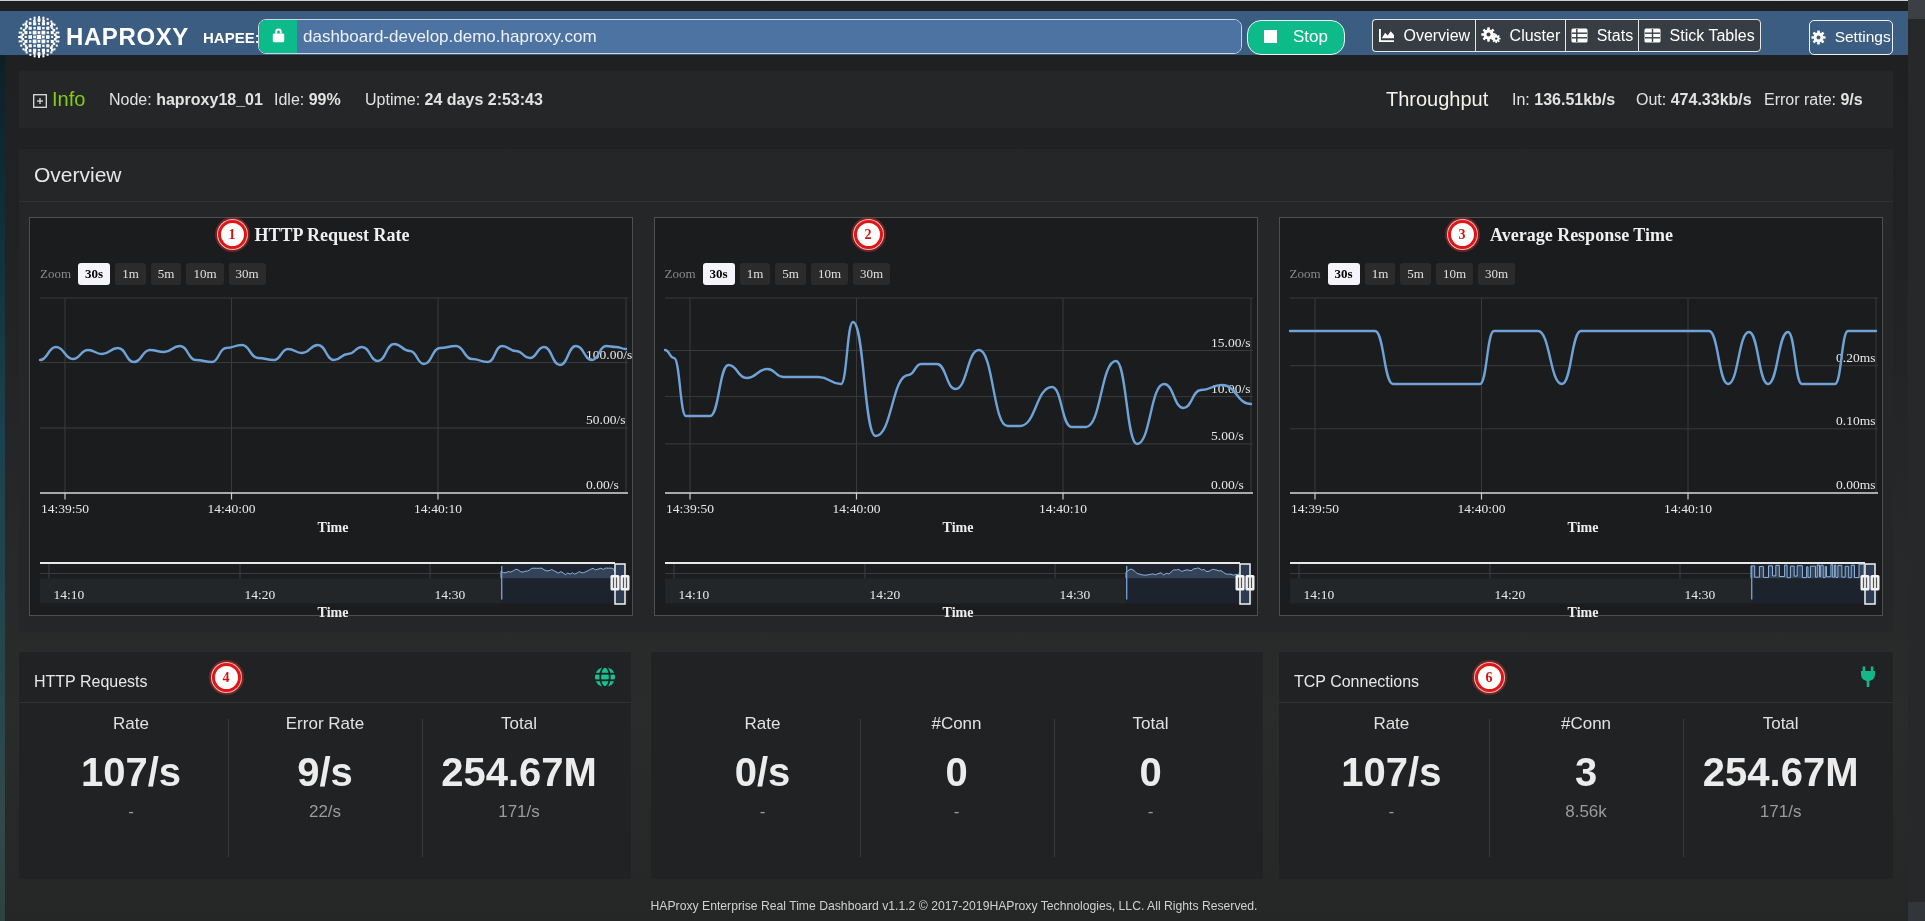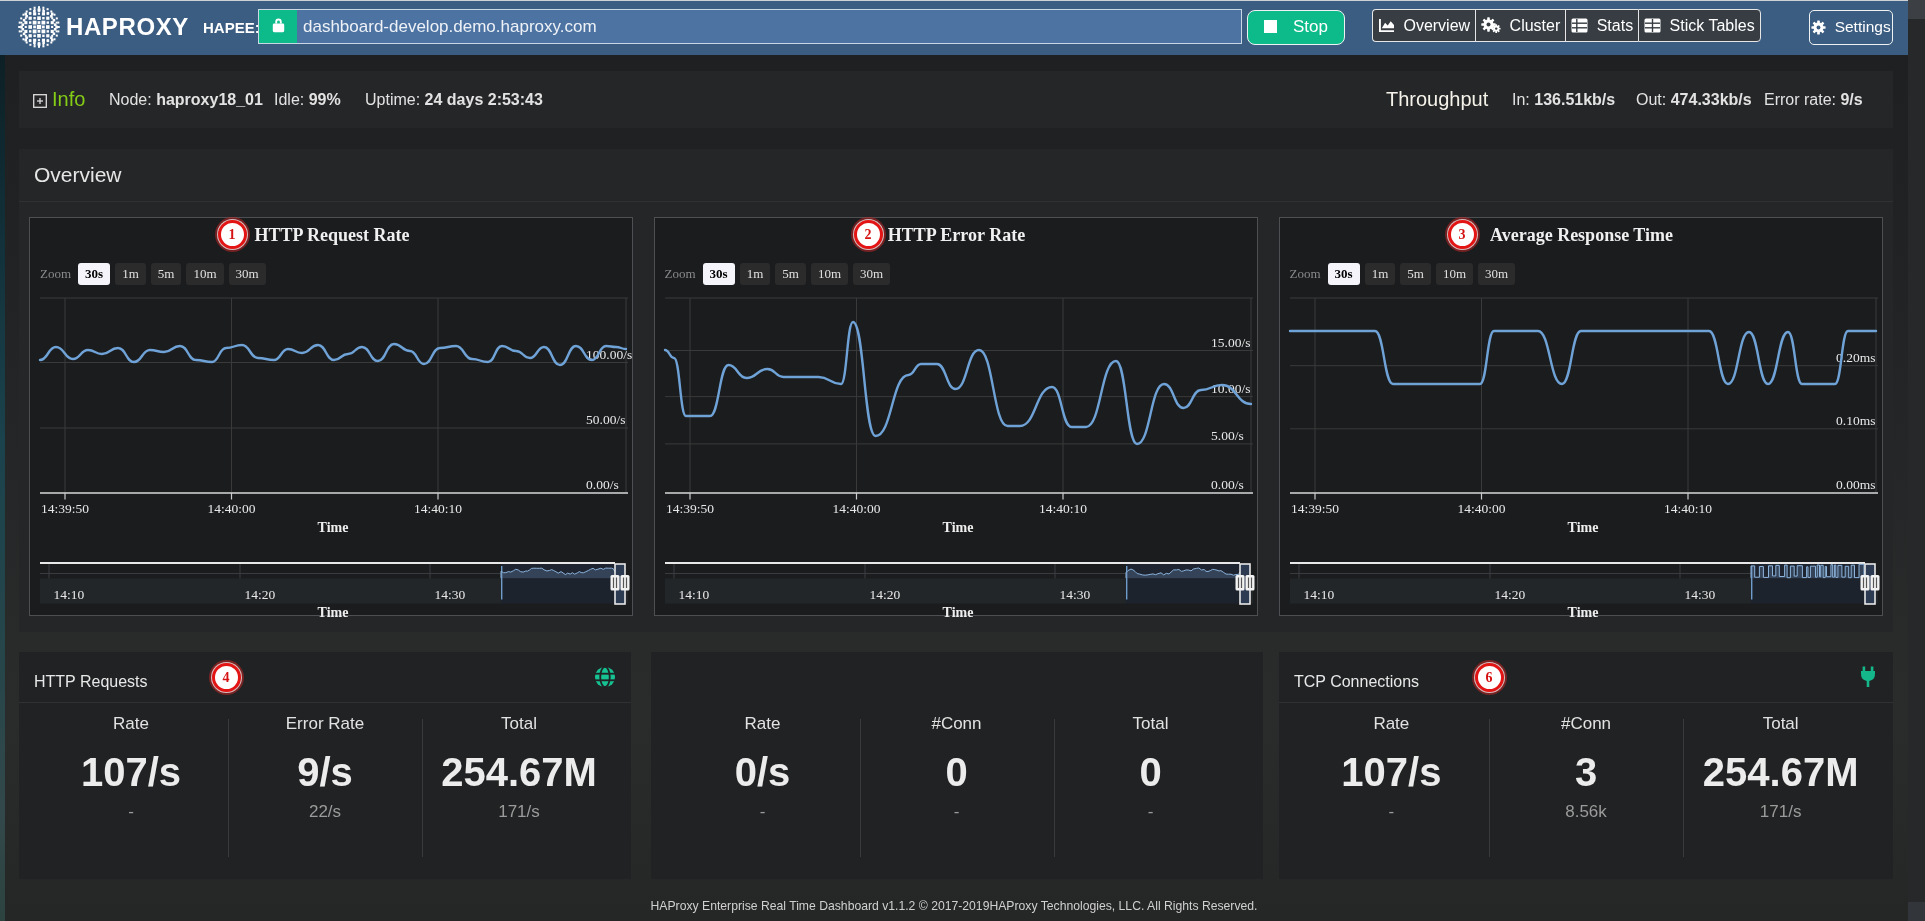--- a/index.html
+++ b/index.html
@@ -1,27 +1,27 @@
 <!DOCTYPE html>
 <html><head><meta charset="utf-8"><style>
 * { margin:0; padding:0; box-sizing:border-box; }
 html,body { width:1925px; height:921px; overflow:hidden; font-family:"Liberation Sans",sans-serif; }
 body { background:linear-gradient(180deg,#1e1f20 0%,#202223 25%,#242627 50%,#292b2b 70%,#2a2c2b 78%,#252726 100%); position:relative; }
 .sliver { position:absolute; left:0; top:51px; width:5px; height:870px;
   background:linear-gradient(180deg,#0d1f25 0%,#12313a 22%,#1b434d 45%,#26464a 70%,#33484a 88%,#2c4340 100%); }
 .topstrip { position:absolute; left:0; top:0; width:1925px; height:1px; background:#cdd0d4; }
-.navbar { position:absolute; left:0; top:1px; width:1908px; height:54px; background:#3c5d82; }
+.navbar { position:absolute; left:0; top:11px; width:1908px; height:44px; background:#3c5d82; }
 .logotext { position:absolute; left:66px; top:12px; font-size:24px; font-weight:bold; color:#fff; letter-spacing:0.6px; }
 .hapee { position:absolute; left:203px; top:18px; font-size:15px; font-weight:bold; color:#fff; }
-.urlgrp { position:absolute; left:258px; top:8px; width:984px; height:35px; border:1px solid #c9d6e3; border-radius:0; overflow:hidden; }
+.urlgrp { position:absolute; left:258px; top:8px; width:984px; height:35px; border:1px solid #c9d6e3; border-radius:8px; overflow:hidden; }
 .lockbtn { position:absolute; left:0; top:0; width:38px; height:33px; background:#0dbb8a; text-align:center; padding-top:7px; }
 .urlfield { position:absolute; left:38px; top:0; width:946px; height:33px; background:#4d73a2; color:#eef2f7;
   font-size:17px; line-height:33px; padding-left:6px; }
 .stopbtn { position:absolute; left:1247px; top:9px; width:98px; height:35px; background:#0dbb8a; border:1.5px solid #eef2f2;
-  border-radius:8px; color:#fff; font-size:17px; line-height:32px; text-align:center; }
+  border-radius:14px; color:#fff; font-size:17px; line-height:32px; text-align:center; }
 .stopsq { display:inline-block; width:13px; height:13px; background:#fff; vertical-align:-1px; margin-right:16px; }
 .navgrp { position:absolute; left:1372px; top:8px; height:33px; display:flex; border-radius:4px; }
 .navbtn { height:33px; background:#373d42; border:1px solid #e6e6e6; border-right:none; color:#fff; font-size:16px;
   line-height:31px; padding:0 5px; white-space:nowrap; }
 .navbtn svg { vertical-align:-2px; margin-right:4px; }
 .navbtn:first-child { border-radius:4px 0 0 4px; }
 .navbtn:last-child { border-radius:0 4px 4px 0; border-right:1px solid #e6e6e6; }
 .setbtn { position:absolute; left:1809px; top:9px; width:84px; height:35px; border:1.5px solid #eef2f2; border-radius:5px;
   color:#fff; font-size:15.5px; line-height:31px; text-align:center; white-space:nowrap; }
 .setbtn svg { vertical-align:-3px; margin-right:4px; width:15px; height:15px; }
@@ -308,21 +308,20 @@
         <rect x="585" y="346" width="10" height="40" fill="#2c3a52" stroke="#e8e8e8" stroke-width="1.6"></rect>
         <rect x="580.5" y="357" width="9" height="15.5" rx="1.5" fill="#f2f2f2"></rect>
         <line x1="583.5" y1="359.5" x2="583.5" y2="370" stroke="#555" stroke-width="1.2"></line>
         <line x1="586.5" y1="359.5" x2="586.5" y2="370" stroke="#555" stroke-width="1.2"></line>
         <rect x="590.5" y="357" width="9" height="15.5" rx="1.5" fill="#f2f2f2"></rect>
         <line x1="593.5" y1="359.5" x2="593.5" y2="370" stroke="#555" stroke-width="1.2"></line>
         <line x1="596.5" y1="359.5" x2="596.5" y2="370" stroke="#555" stroke-width="1.2"></line>
       </svg>
     </div>
     <div class="panel" style="left:634.5px">
-      <div class="ptitle">HTTP Error Rate</div>
       <div class="badge" style="left:199.0px;top:1.5px">2</div>
       <div class="zrow"><span class="zlbl">Zoom</span><span class="zbtn zsel">30s</span><span class="zbtn">1m</span><span class="zbtn">5m</span><span class="zbtn">10m</span><span class="zbtn">30m</span></div>
       <svg width="604" height="399" viewBox="0 0 604 399" style="position:absolute;left:0;top:0;overflow:visible" font-family="Liberation Serif, serif">
         <line x1="35" y1="80" x2="35" y2="275" stroke="#3a3a3a" stroke-width="1"></line>
         <line x1="201.5" y1="80" x2="201.5" y2="275" stroke="#3a3a3a" stroke-width="1"></line>
         <line x1="408" y1="80" x2="408" y2="275" stroke="#3a3a3a" stroke-width="1"></line>
         <line x1="596" y1="80" x2="596" y2="275" stroke="#3a3a3a" stroke-width="1"></line>
         <line x1="10" y1="80" x2="598" y2="80" stroke="#3a3a3a" stroke-width="1"></line>
         <line x1="10" y1="132.5" x2="598" y2="132.5" stroke="#3a3a3a" stroke-width="1"></line>
         <line x1="10" y1="178.6" x2="598" y2="178.6" stroke="#3a3a3a" stroke-width="1"></line>

